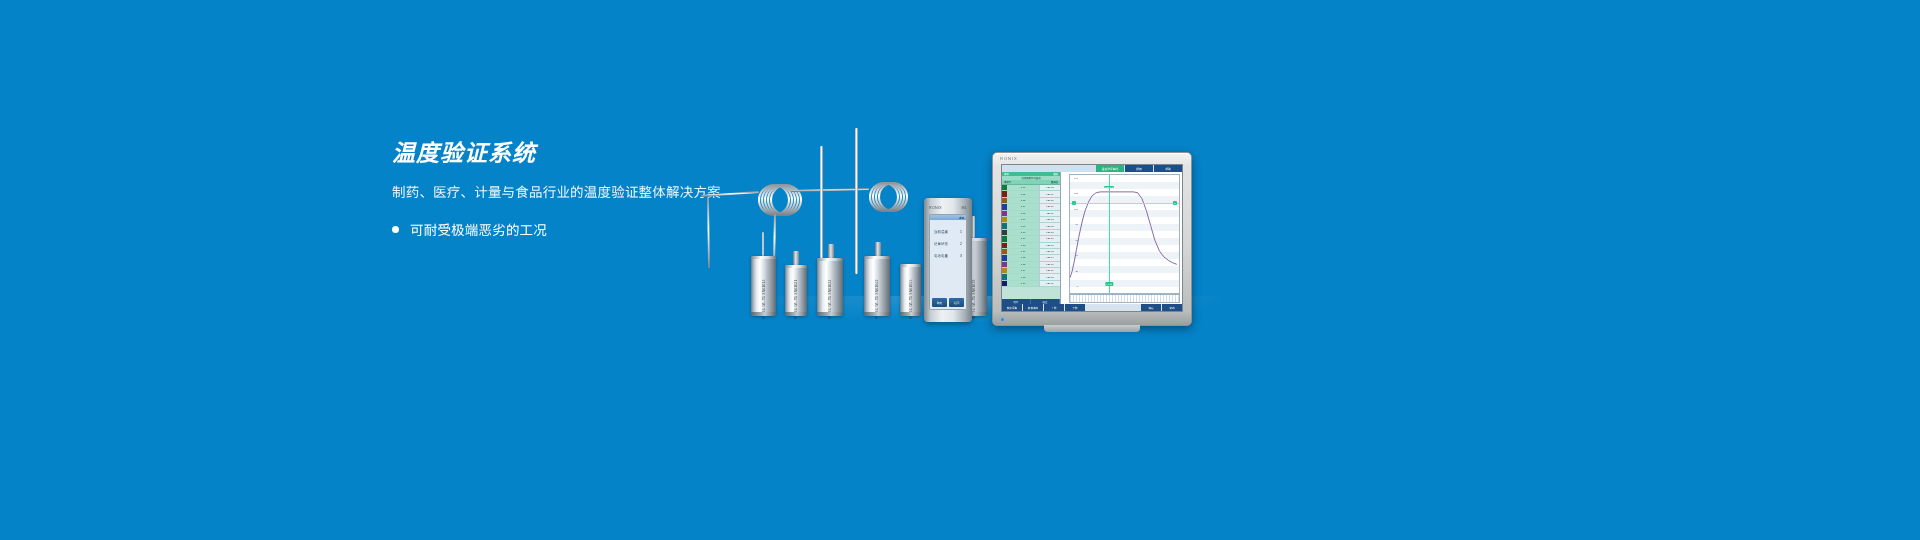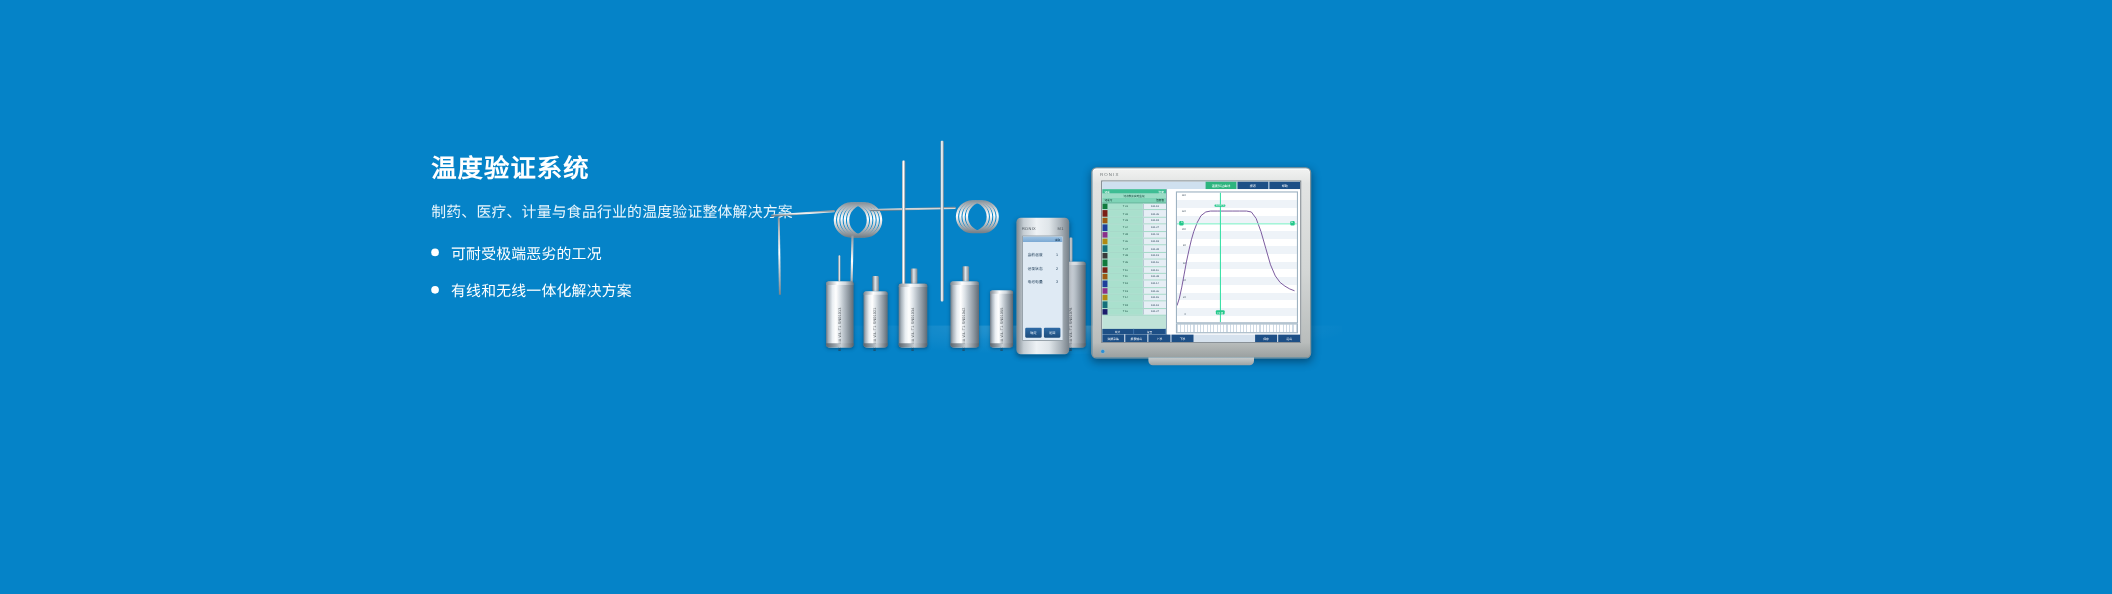--- a/index.html
+++ b/index.html
@@ -32,20 +32,21 @@
     width: 420px;
     color: #ffffff;
   }
   .copy-title {
     font-size: 23px;
     font-weight: bold;
     letter-spacing: 1px;
     line-height: 1.2;
     margin: 0 0 16px 0;
     color: #ffffff;
+    font-style: italic;
   }
   .copy-subtitle {
     font-size: 13.5px;
     font-weight: normal;
     letter-spacing: 0.2px;
     line-height: 1.3;
     margin: 0 0 18px 0;
     color: #eaf6fd;
     white-space: nowrap;
   }
@@ -519,24 +520,20 @@
 
 <div class="banner">
 
   <div class="copy">
     <h1 class="copy-title">温度验证系统</h1>
     <p class="copy-subtitle">制药、医疗、计量与食品行业的温度验证整体解决方案</p>
     <ul class="bullets">
       <li class="bullet">
         <span class="bullet-dot"></span>
         <span class="bullet-text">可耐受极端恶劣的工况</span>
-      </li>
-      <li class="bullet">
-        <span class="bullet-dot"></span>
-        <span class="bullet-text">有线和无线一体化解决方案</span>
       </li>
     </ul>
   </div>
 
   <div class="reflection"></div>
 
   <div class="products">
 
     <svg class="coil-svg" width="300" height="90" viewBox="0 0 300 90">
       <defs>

